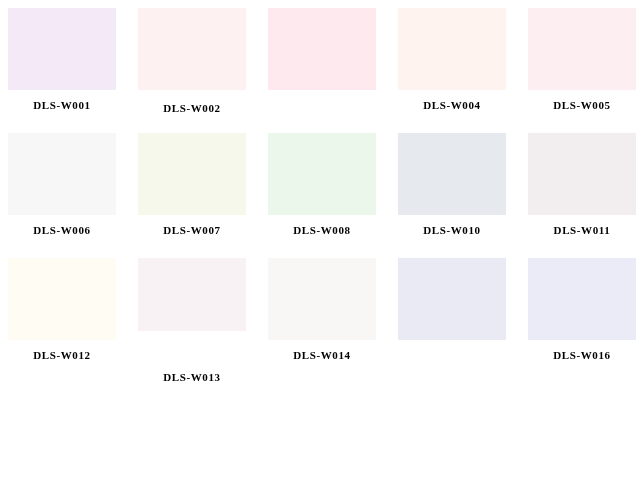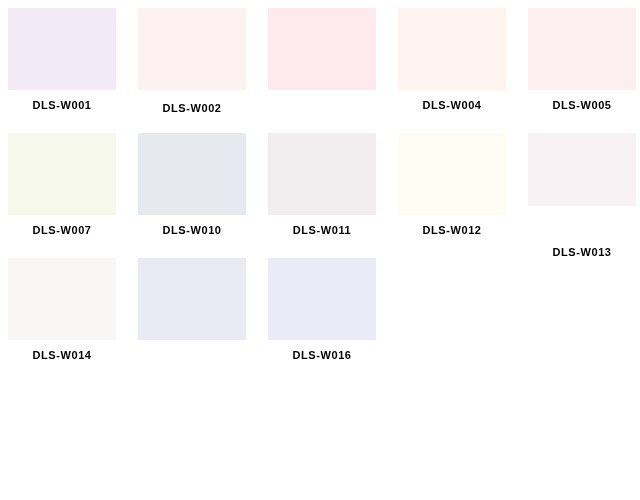--- a/index.html
+++ b/index.html
@@ -33,21 +33,21 @@
   .swatch-chip {
     width: 108px;
     height: 82px;
     display: block;
   }
 
   .swatch-label {
     width: 108px;
     text-align: center;
     margin-top: 9px;
-    font-family: Liberation Sans, sans-serif;
+    font-family: Liberation Serif, serif;
     font-size: 11px;
     font-weight: bold;
     letter-spacing: 0.6px;
     color: #000000;
     white-space: nowrap;
   }
 </style>
 </head>
 <body>
 
@@ -65,22 +65,30 @@
     </div>
     <div class="swatch-cell">
       <div class="swatch-chip" style="background: rgb(254, 243, 238);"></div>
       <div class="swatch-label" style="color: rgb(0, 0, 0);">DLS-W004</div>
     </div>
     <div class="swatch-cell">
       <div class="swatch-chip" style="background: rgb(253, 238, 242);"></div>
       <div class="swatch-label" style="color: rgb(0, 0, 0);">DLS-W005</div>
     </div>
     <div class="swatch-cell">
+      <div class="swatch-chip" style="background: rgb(247, 247, 247);"></div>
+      <div class="swatch-label" style="color: rgb(0, 0, 0);">DLS-W006</div>
+    </div>
+    <div class="swatch-cell">
       <div class="swatch-chip" style="background: rgb(247, 248, 236);"></div>
       <div class="swatch-label" style="color: rgb(0, 0, 0);">DLS-W007</div>
+    </div>
+    <div class="swatch-cell">
+      <div class="swatch-chip" style="background: rgb(234, 247, 234);"></div>
+      <div class="swatch-label" style="color: rgb(0, 0, 0);">DLS-W008</div>
     </div>
     <div class="swatch-cell">
       <div class="swatch-chip" style="background: rgb(230, 234, 239);"></div>
       <div class="swatch-label" style="color: rgb(0, 0, 0);">DLS-W010</div>
     </div>
     <div class="swatch-cell">
       <div class="swatch-chip" style="background: rgb(242, 238, 240);"></div>
       <div class="swatch-label" style="color: rgb(0, 0, 0);">DLS-W011</div>
     </div>
     <div class="swatch-cell">

